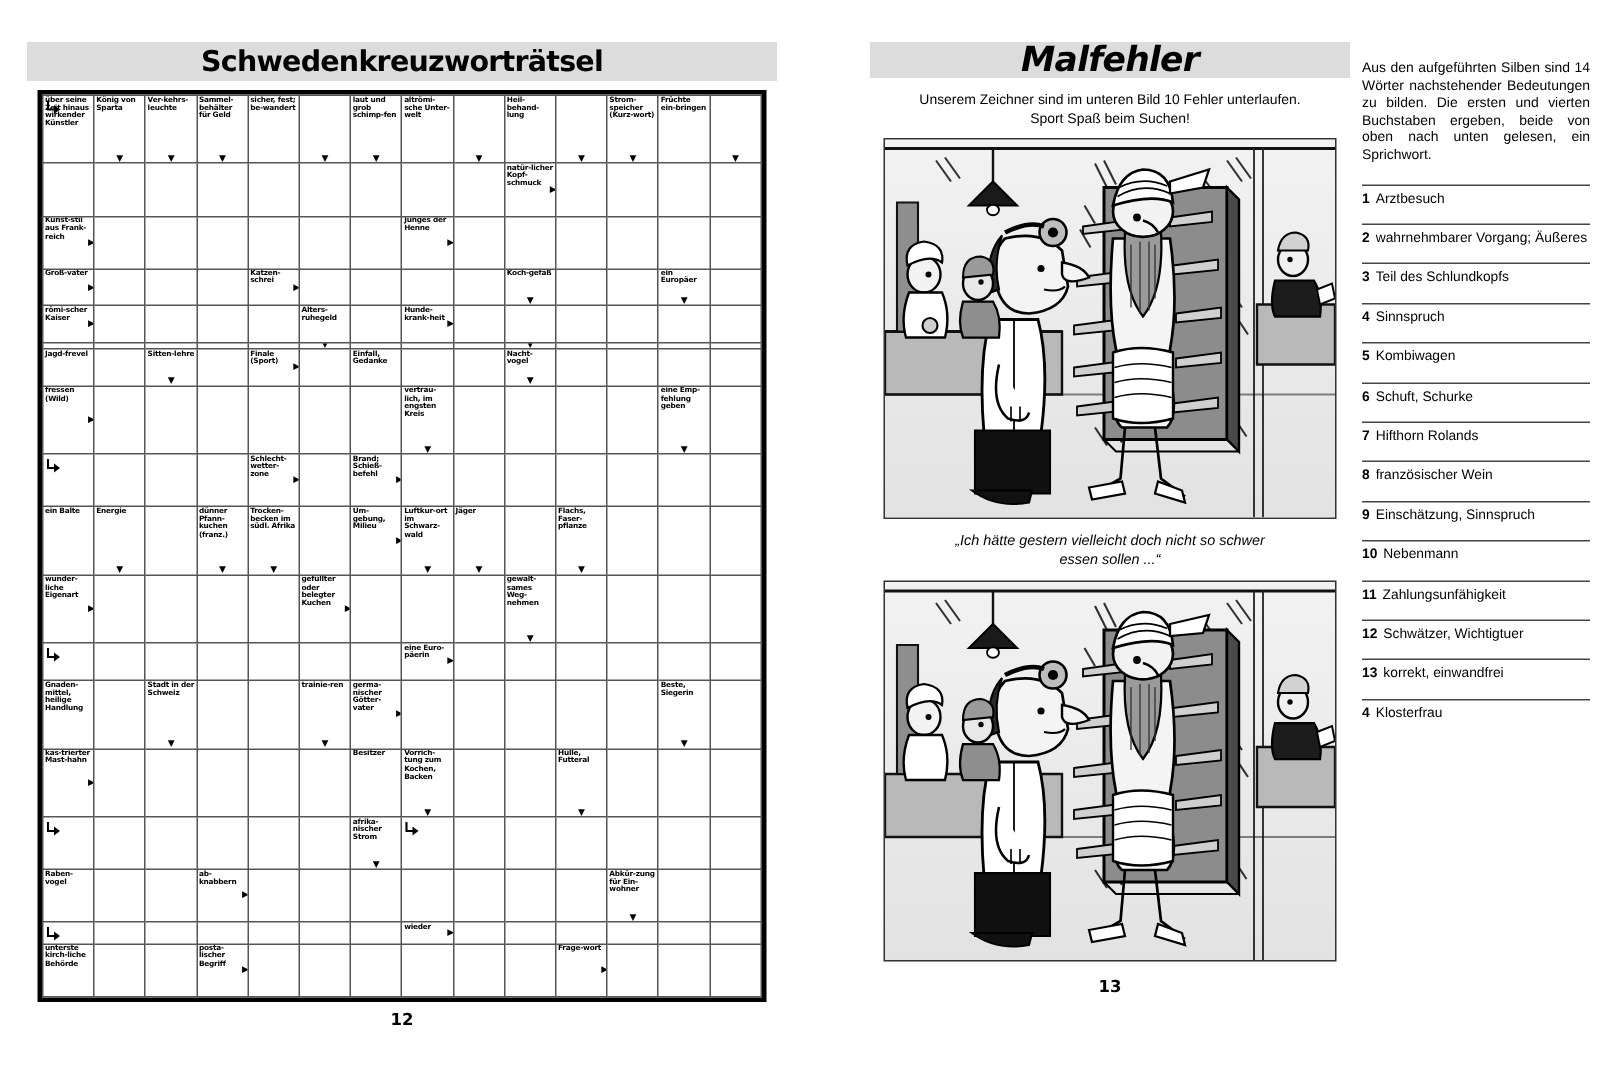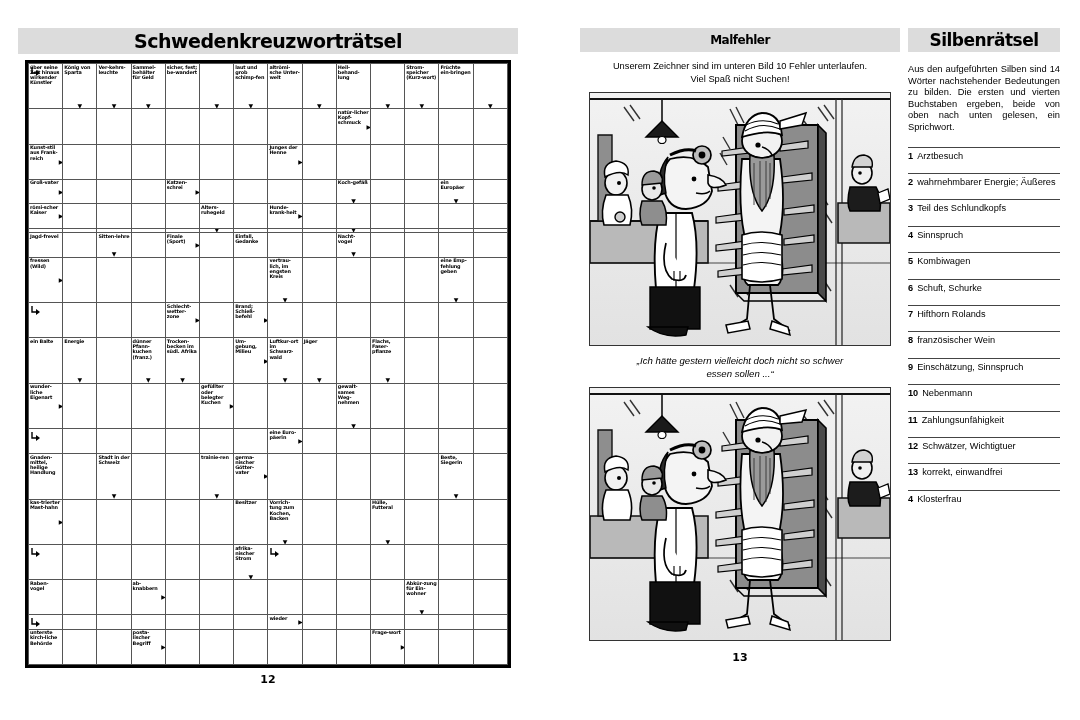--- a/index.html
+++ b/index.html
@@ -58,21 +58,21 @@
     left:2px;top:2px;
   }
   .arr-corner svg{display:block;}
   #cw-pageno{
     position:absolute;left:0;top:645px;width:500px;text-align:center;
     font-size:11px;font-weight:bold;font-family:"DejaVu Sans", sans-serif;
   }
 
   
   #mid-col{position:absolute;left:580px;top:28px;width:320px;}
-  #mf-banner{font-size:12px;line-height:24px;height:24px;width:320px;}
+  #mf-banner{font-size:23px;line-height:24px;height:24px;width:320px;font-style:italic;}
   #mf-intro{
     margin-top:8px;text-align:center;font-size:9.3px;line-height:12.5px;
     font-family:"Liberation Sans", sans-serif;
   }
   .cartoon{
     position:relative;width:300px;height:252px;margin:7px auto 0;
     border:1px solid #333;background:#efefef;overflow:hidden;
   }
   #mf-caption{
     margin-top:9px;text-align:center;font-size:9.6px;line-height:12.5px;
@@ -631,21 +631,21 @@
     </div>
 
     <div id="cw-pageno">12</div>
   </div>
 
   <div id="mid-col">
     <div class="banner" id="mf-banner">Malfehler</div>
 
     <div id="mf-intro">
       <div>Unserem Zeichner sind im unteren Bild 10 Fehler unterlaufen.</div>
-      <div>Viel Spaß nicht Suchen!</div>
+      <div>Sport Spaß beim Suchen!</div>
     </div>
 
     <div class="cartoon">
       <svg viewBox="0 0 300 252" width="300" height="252">
         <defs>
           <linearGradient id="wallg" x1="0" y1="0" x2="0" y2="1">
             <stop offset="0" stop-color="#f2f2f2"></stop>
               <stop offset="1" stop-color="#e2e2e2"></stop>
           </linearGradient>
         </defs>
@@ -897,33 +897,32 @@
           <path d="M260 94 Q256 110 260 118 L290 118 Q292 104 286 94 Z" fill="#1c1c1c" stroke="#000" stroke-width="1.5"></path>
           <path d="M288 100 L298 96 L300 106 L290 110 Z" fill="#fff" stroke="#000" stroke-width="1.3"></path>
         </g>
       </svg>
     </div>
 
     <div id="mf-pageno">13</div>
   </div>
 
   <div id="right-col">
-    <div class="banner" id="sr-banner">Silbenrätsel</div>
 
 
     <div id="sr-instructions">Aus den aufgeführten Silben sind 14 Wörter nachstehender Bedeutungen zu bilden. Die ersten und vierten Buchstaben ergeben, beide von oben nach unten gelesen, ein Sprichwort.</div>
 
     <div id="sr-list">
         <div class="sr-item">
           <span class="sr-num">1</span>
           <span class="sr-txt">Arztbesuch</span>
         </div>
         <div class="sr-item">
           <span class="sr-num">2</span>
-          <span class="sr-txt">wahrnehmbarer Energie; Äußeres</span>
+          <span class="sr-txt">wahrnehmbarer Vorgang; Äußeres</span>
         </div>
         <div class="sr-item">
           <span class="sr-num">3</span>
           <span class="sr-txt">Teil des Schlundkopfs</span>
         </div>
         <div class="sr-item">
           <span class="sr-num">4</span>
           <span class="sr-txt">Sinnspruch</span>
         </div>
         <div class="sr-item">

